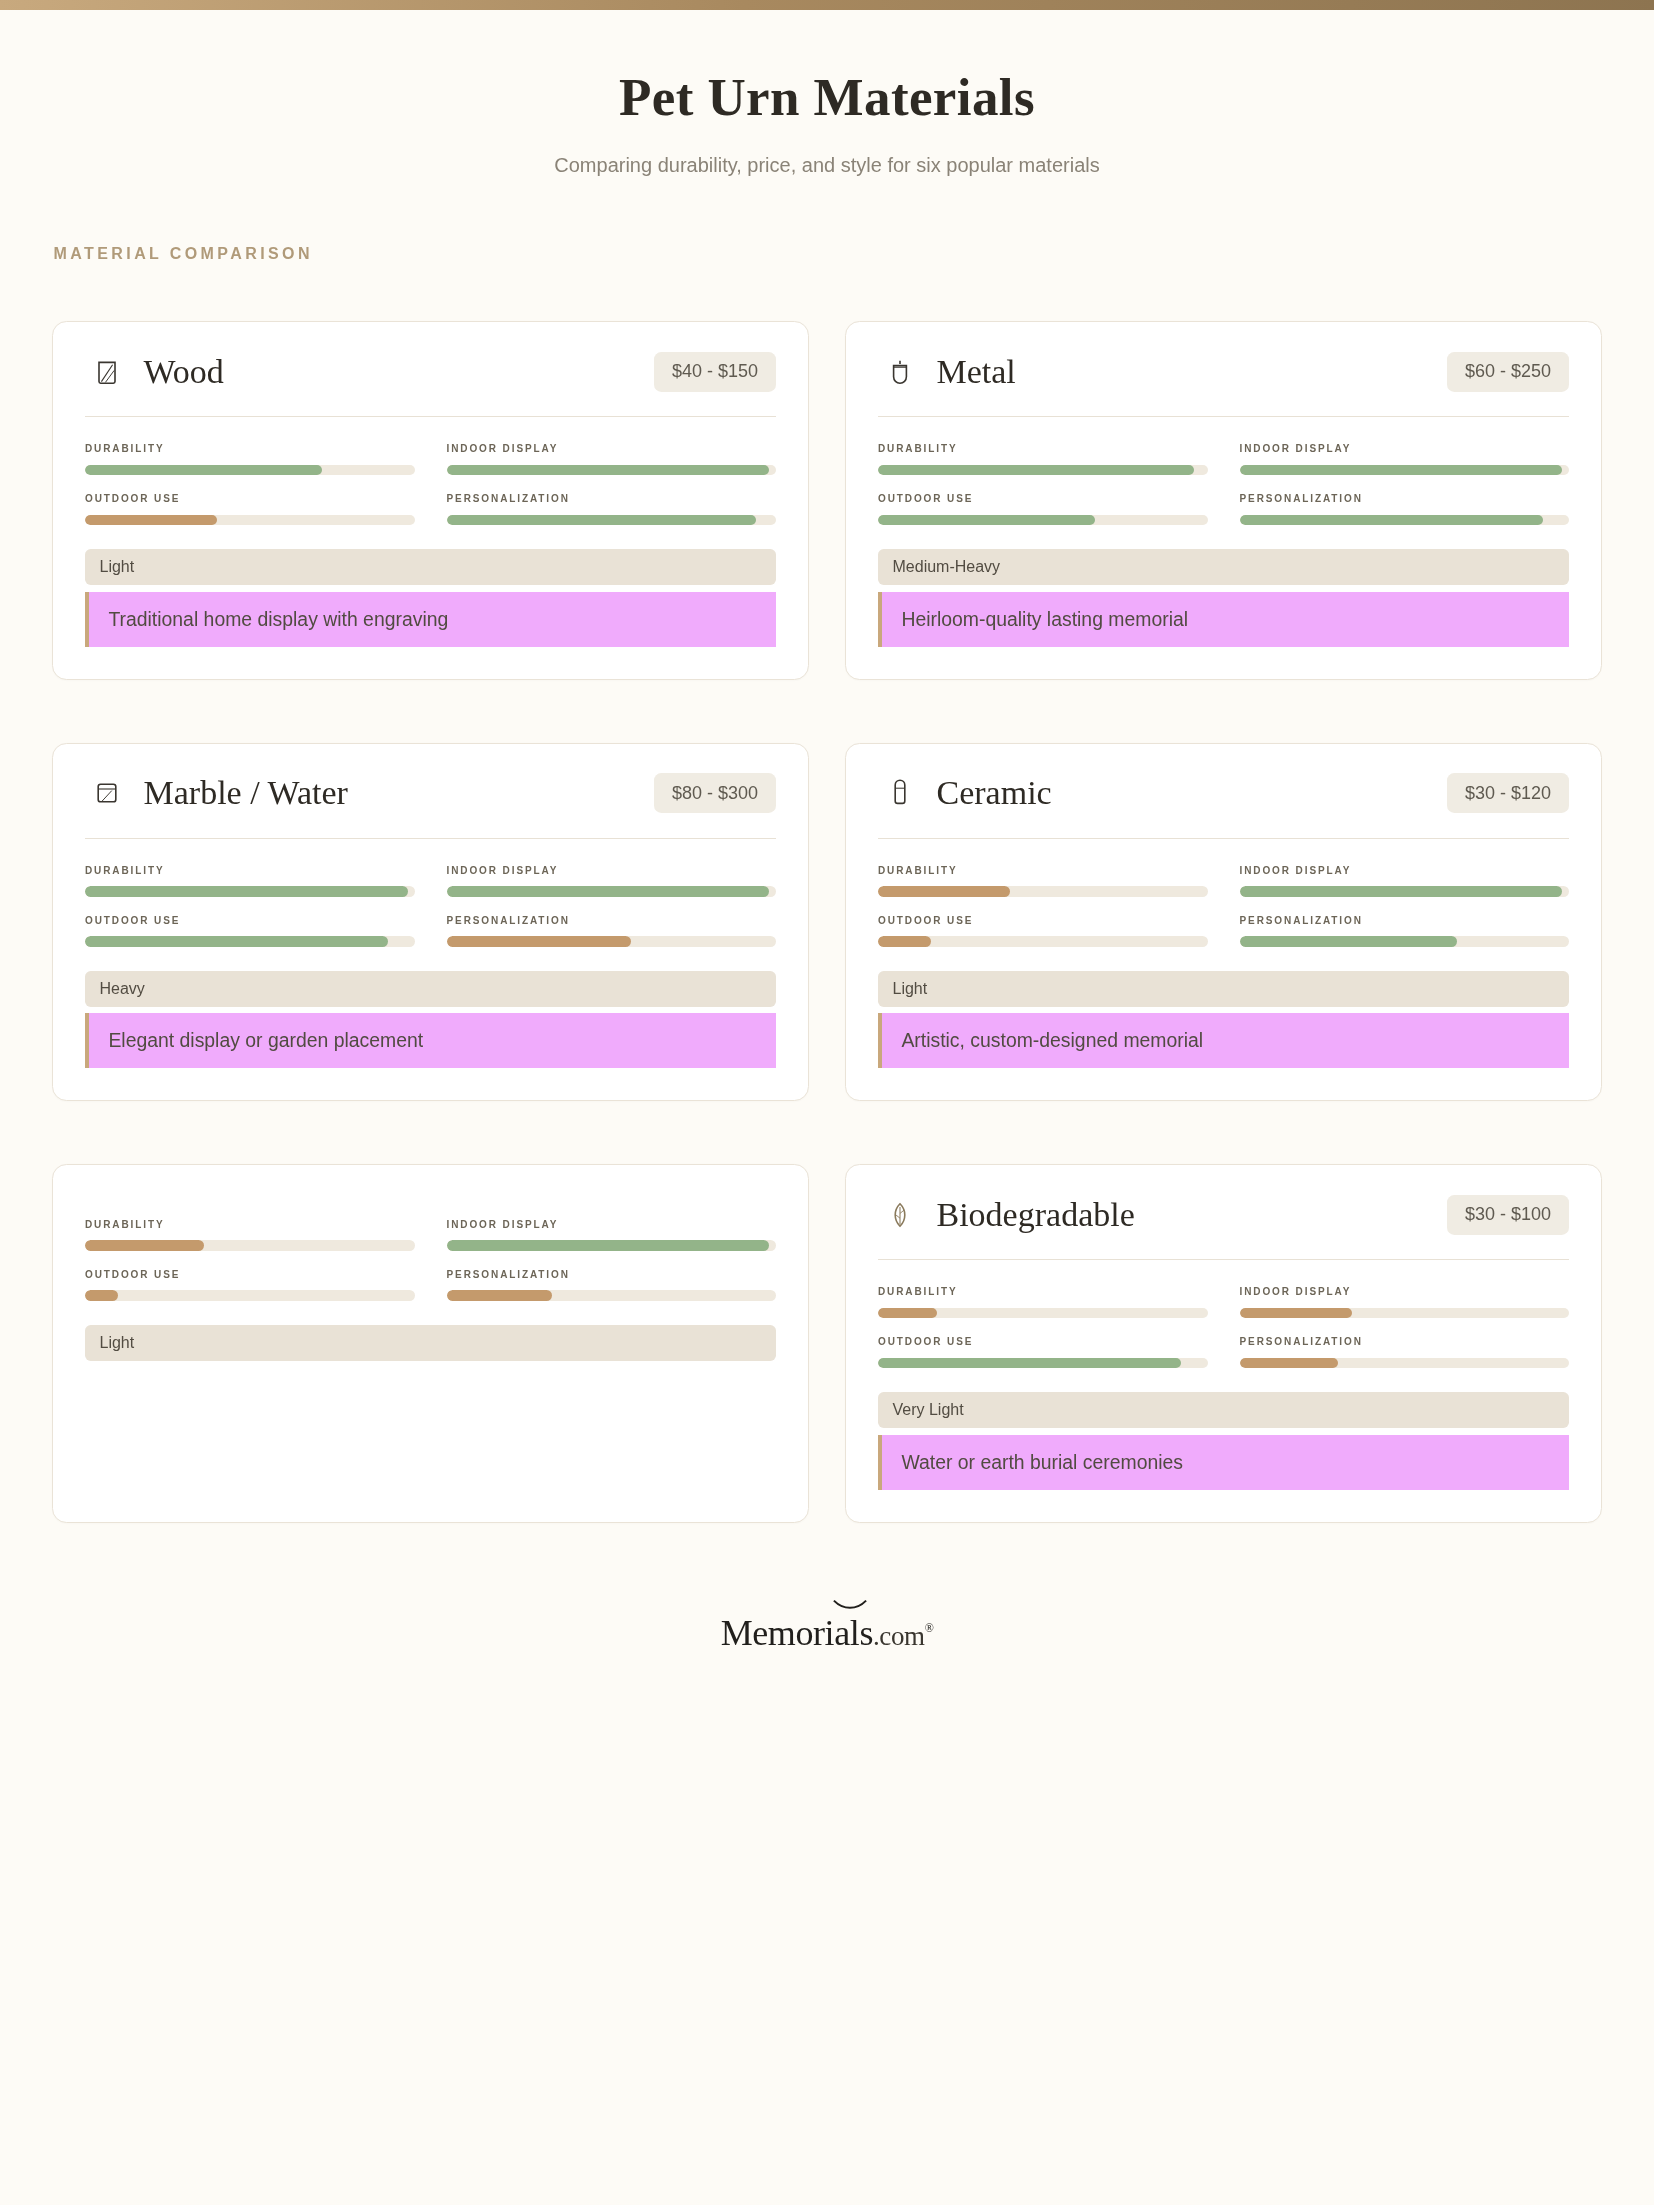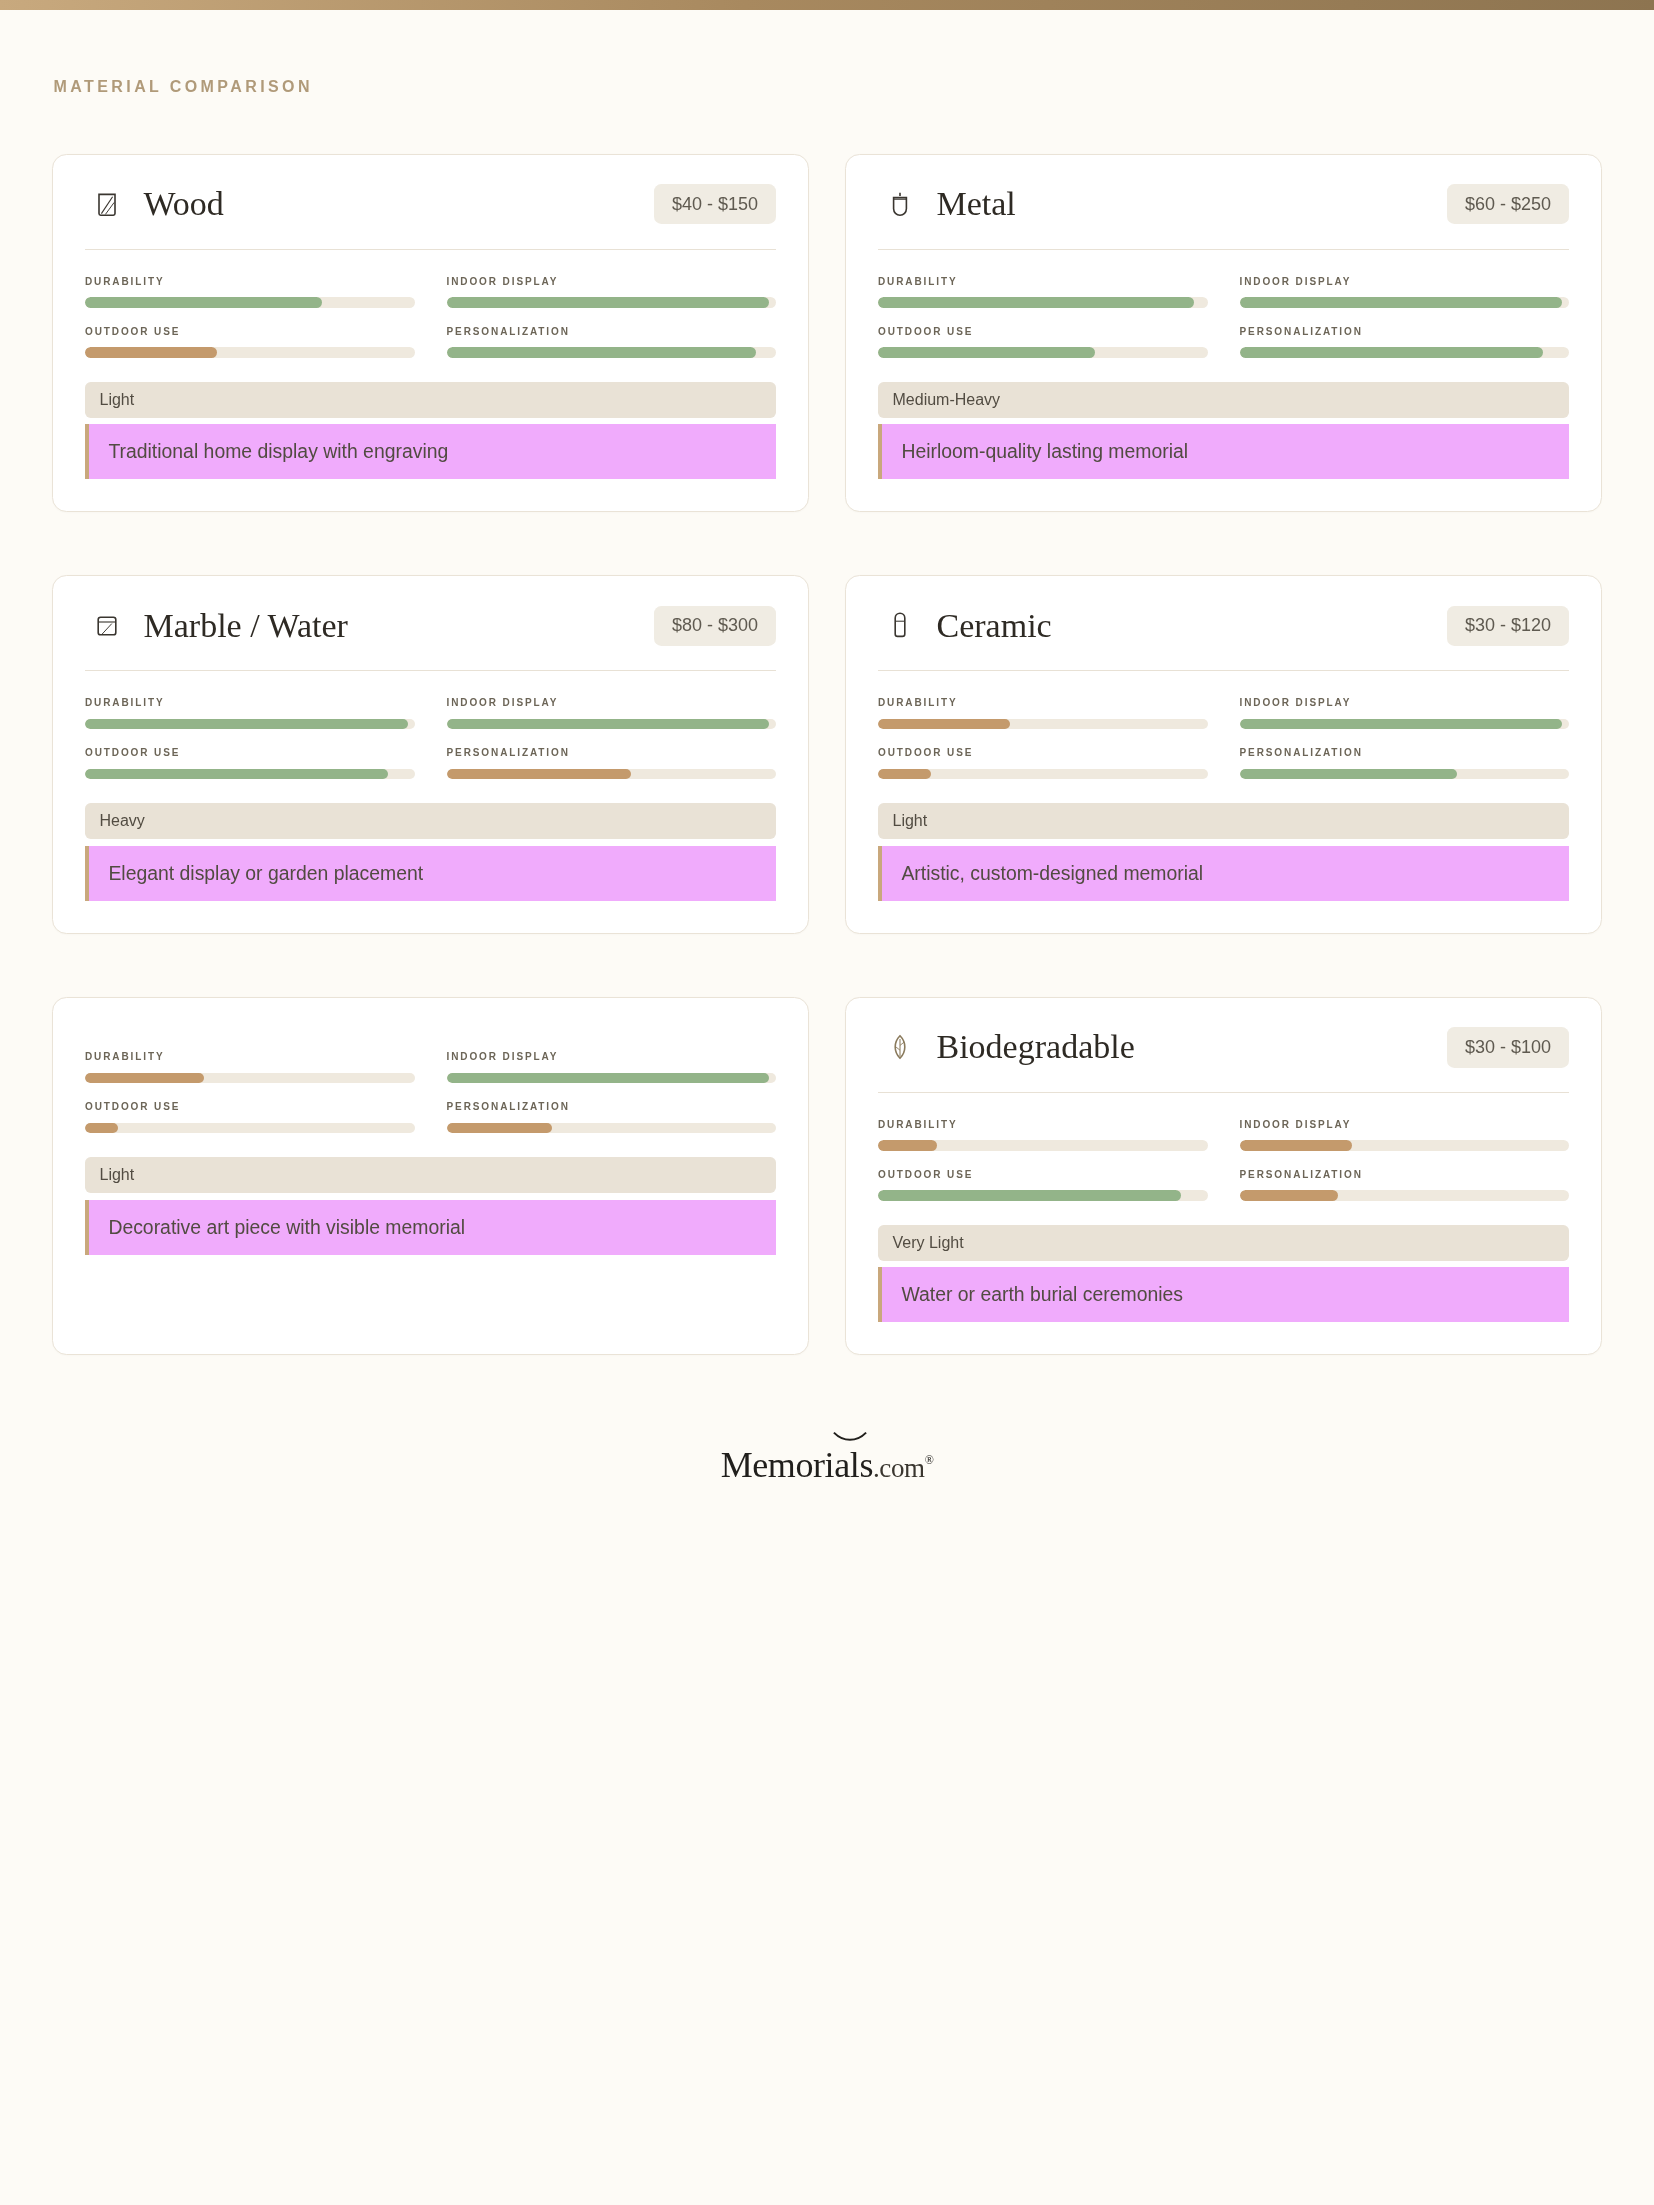--- a/index.html
+++ b/index.html
@@ -156,20 +156,24 @@
     height: 14.5px;
   }
 </style>
 </head>
 <body>
 
 <div class="top-bar"></div>
 
 <div class="page">
 
+  <div class="header">
+    <h1 class="title">Pet Urn Materials</h1>
+    <div class="subtitle">Comparing durability, price, and style for six popular materials</div>
+  </div>
 
   <div class="section-label">MATERIAL COMPARISON</div>
 
   <div class="grid" id="grid">
       <div class="card">
     <div class="card-head">
       <span class="card-icon">
             <svg viewBox="0 0 40 40" width="32" height="32">
               <path d="M10 8 h20 v24 a2 2 0 0 1 -2 2 h-16 a2 2 0 0 1 -2 -2 z" fill="none" stroke="#3a3630" stroke-width="2"></path>
               <path d="M13 32 L27 11" stroke="#3a3630" stroke-width="1.4" fill="none"></path>
@@ -351,21 +355,20 @@
         </div>
       </div>
       <div>
         <div class="metric-label">PERSONALIZATION</div>
         <div class="bar-track">
           <div class="bar-fill" style="width:32%;background:#c49a6c;"></div>
         </div>
       </div>
         </div>
     <div class="weight-row">Light</div>
-    <div class="note">Decorative art piece with visible memorial</div>
   </div>
       <div class="card">
     <div class="card-head">
       <span class="card-icon">
             <svg viewBox="0 0 40 40" width="32" height="32">
               <path d="M20 6 C28 14, 28 26, 20 34 C12 26, 12 14, 20 6 z" fill="none" stroke="#8a7a5c" stroke-width="2"></path>
               <path d="M20 10 v22" stroke="#8a7a5c" stroke-width="1.3"></path>
               <path d="M20 18 l5 -4 M20 24 l-5 -4" stroke="#8a7a5c" stroke-width="1.1"></path>
             </svg>
           </span>

